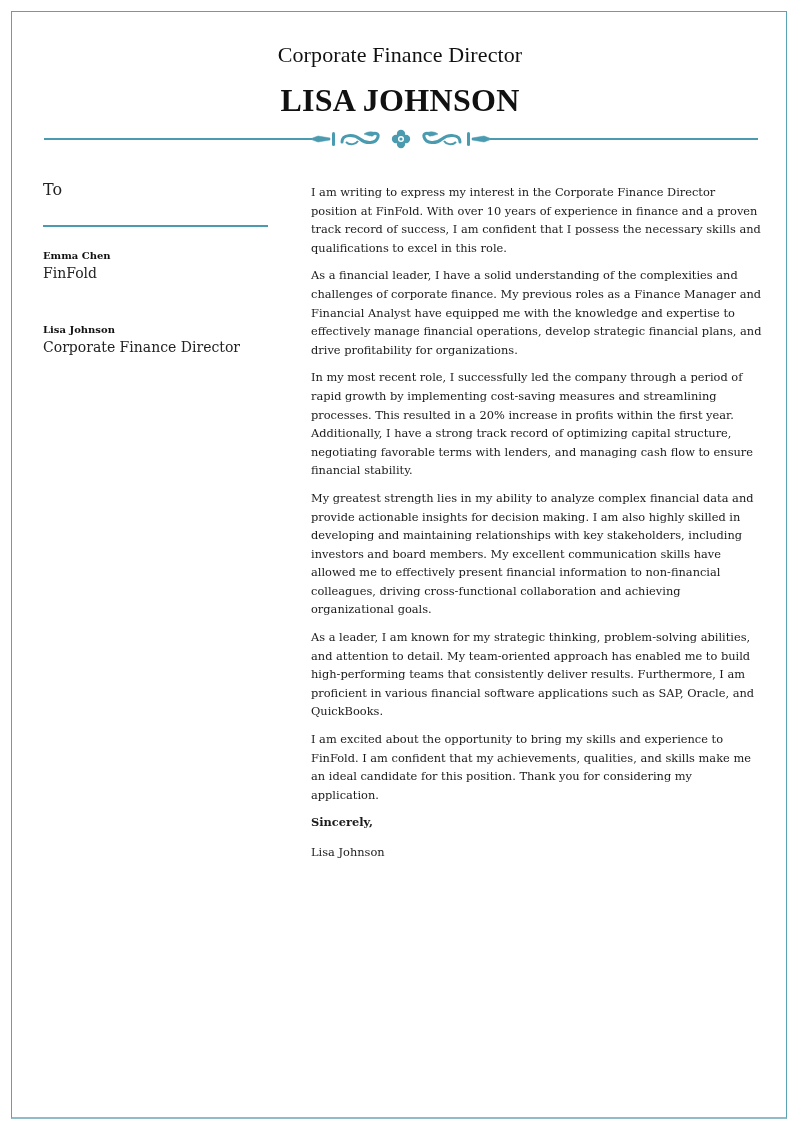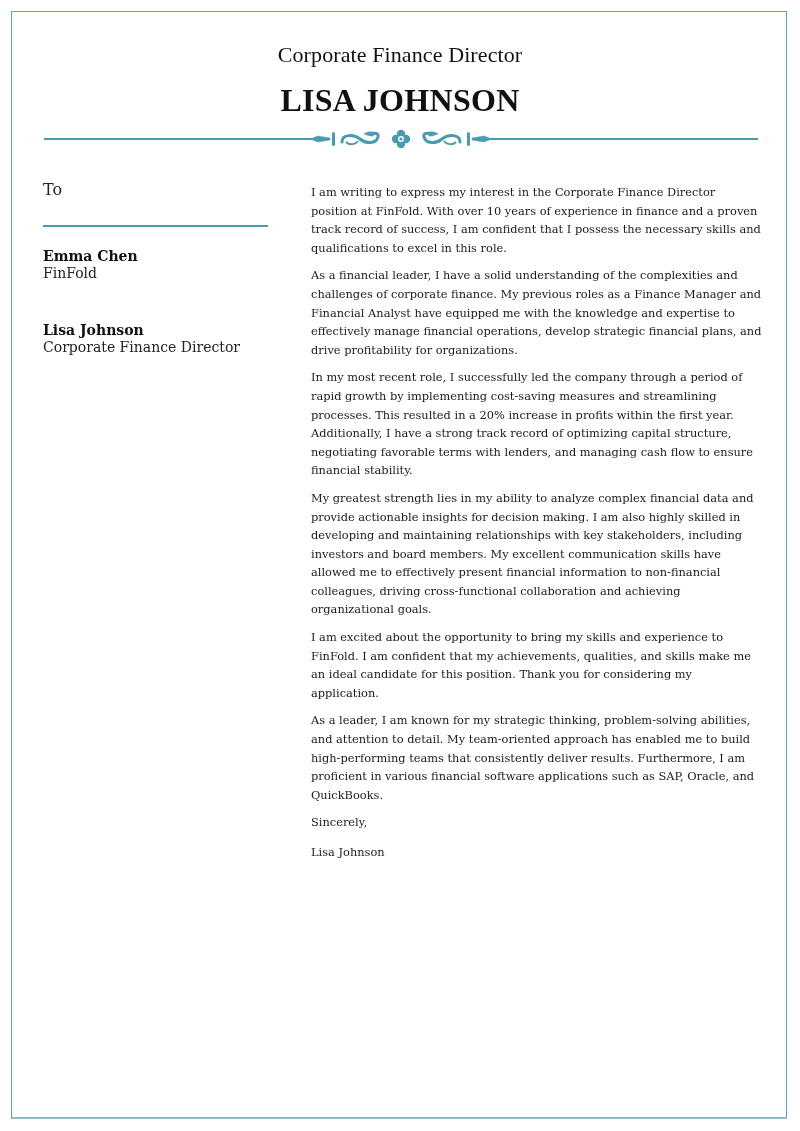--- a/index.html
+++ b/index.html
@@ -75,21 +75,21 @@
       font-size: 16px;
       color: #222;
       padding-bottom: 25px;
       border-bottom: 2px solid #4a9bb0;
       margin-bottom: 20px;
       line-height: 20px;
     }
     .person-name {
       font-family: "DejaVu Serif", serif;
       font-weight: bold;
-      font-size: 14px;
+      font-size: 10px;
       line-height: 18px;
       color: #111;
     }
     .person-sub {
       font-family: "DejaVu Serif", serif;
       font-size: 14px;
       line-height: 16px;
       color: #222;
     }
     .block {
@@ -118,21 +118,21 @@
       width: 452px;
       font-family: "DejaVu Serif", serif;
       font-size: 11.4px;
       line-height: 18.6px;
       color: #1a1a1a;
     }
     .letter p {
       margin: 0 0 9px 0;
     }
     .letter .greeting { margin-bottom: 9px; }
-    .letter .closing { margin-bottom: 11px; }
+    .letter .closing { margin-bottom: 11px; font-weight: bold; }
   </style>
 </head>
 <body>
 
 <div class="frame"></div>
 
 <div class="job-title">Corporate Finance Director</div>
 <div class="name">LISA JOHNSON</div>
 
 <div class="header-rule rule-left"></div>
@@ -173,17 +173,17 @@
     <div class="person-name">Lisa Johnson</div>
     <div class="person-sub">Corporate Finance Director</div>
   </div>
 </div>
 
 <div class="letter">
   <p>I am writing to express my interest in the Corporate Finance Director position at FinFold. With over 10 years of experience in finance and a proven track record of success, I am confident that I possess the necessary skills and qualifications to excel in this role.</p>
   <p>As a financial leader, I have a solid understanding of the complexities and challenges of corporate finance. My previous roles as a Finance Manager and Financial Analyst have equipped me with the knowledge and expertise to effectively manage financial operations, develop strategic financial plans, and drive profitability for organizations.</p>
   <p>In my most recent role, I successfully led the company through a period of rapid growth by implementing cost-saving measures and streamlining processes. This resulted in a 20% increase in profits within the first year. Additionally, I have a strong track record of optimizing capital structure, negotiating favorable terms with lenders, and managing cash flow to ensure financial stability.</p>
   <p>My greatest strength lies in my ability to analyze complex financial data and provide actionable insights for decision making. I am also highly skilled in developing and maintaining relationships with key stakeholders, including investors and board members. My excellent communication skills have allowed me to effectively present financial information to non-financial colleagues, driving cross-functional collaboration and achieving organizational goals.</p>
+  <p>As a leader, I am known for my strategic thinking, problem-solving abilities, and attention to detail. My team-oriented approach has enabled me to build high-performing teams that consistently deliver results. Furthermore, I am proficient in various financial software applications such as SAP, Oracle, and QuickBooks.</p>
   <p>I am excited about the opportunity to bring my skills and experience to FinFold. I am confident that my achievements, qualities, and skills make me an ideal candidate for this position. Thank you for considering my application.</p>
-  <p>As a leader, I am known for my strategic thinking, problem-solving abilities, and attention to detail. My team-oriented approach has enabled me to build high-performing teams that consistently deliver results. Furthermore, I am proficient in various financial software applications such as SAP, Oracle, and QuickBooks.</p>
   <p class="closing">Sincerely,</p>
   <p>Lisa Johnson</p>
 </div>
 
 </body></html>

